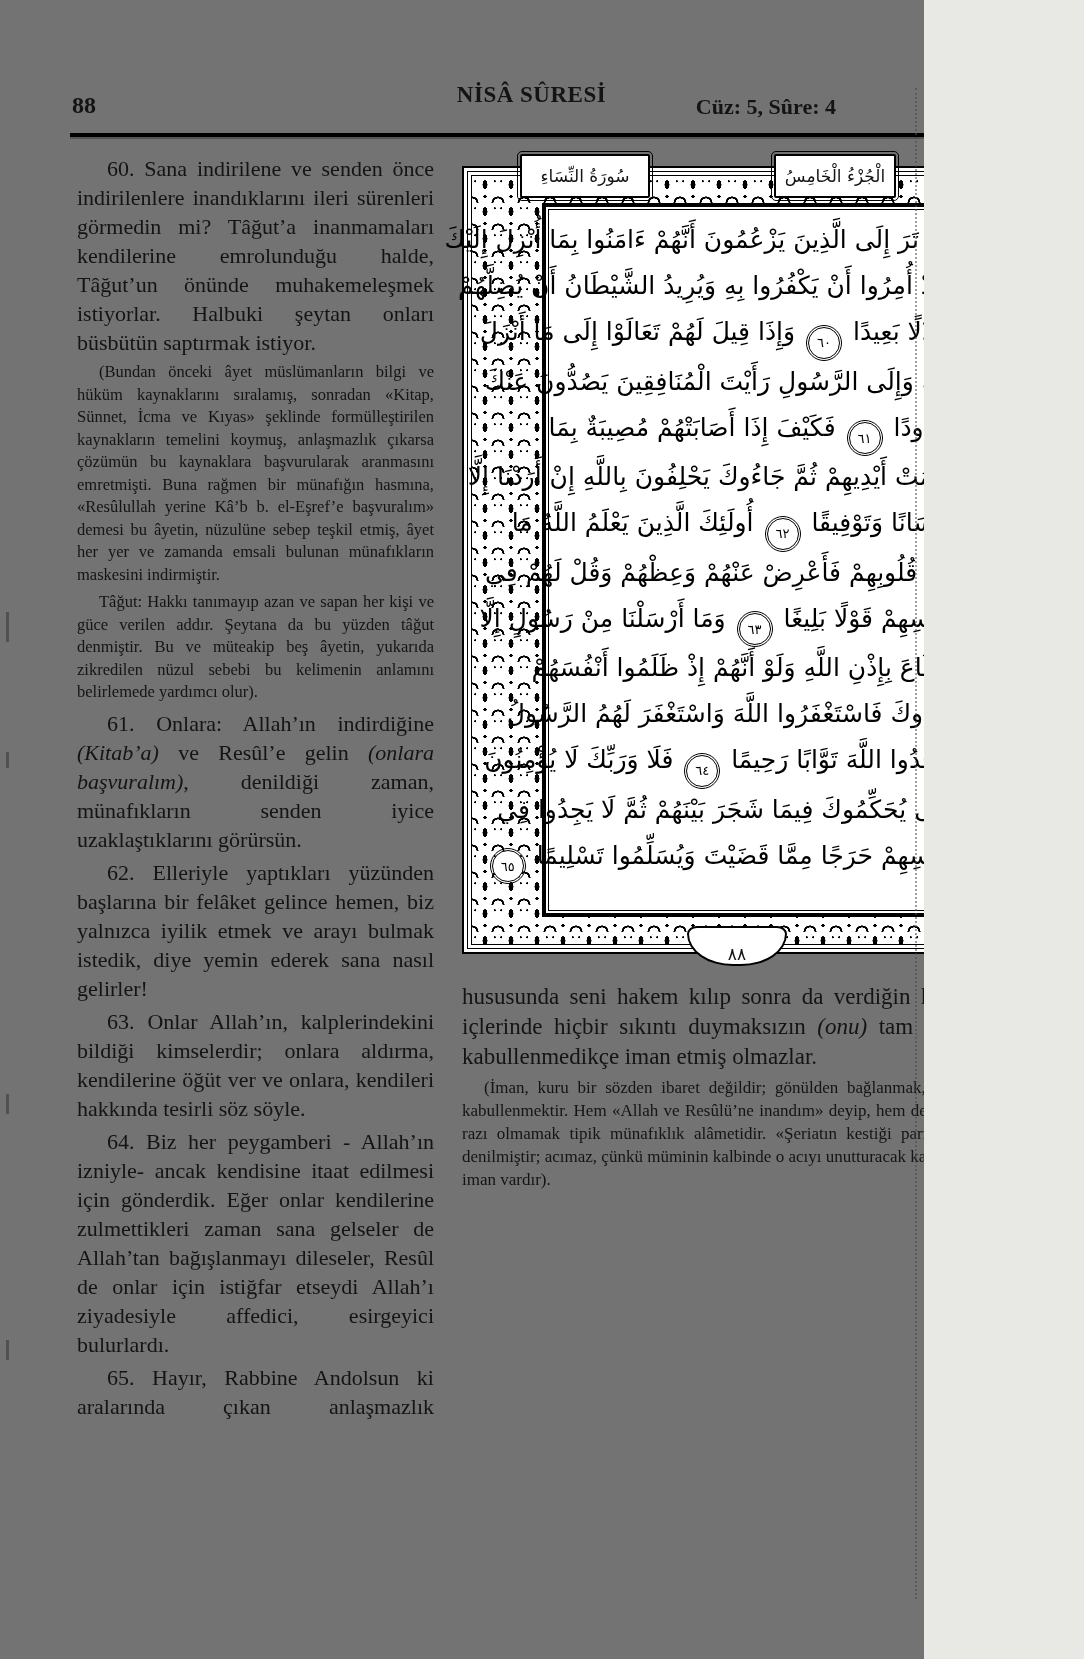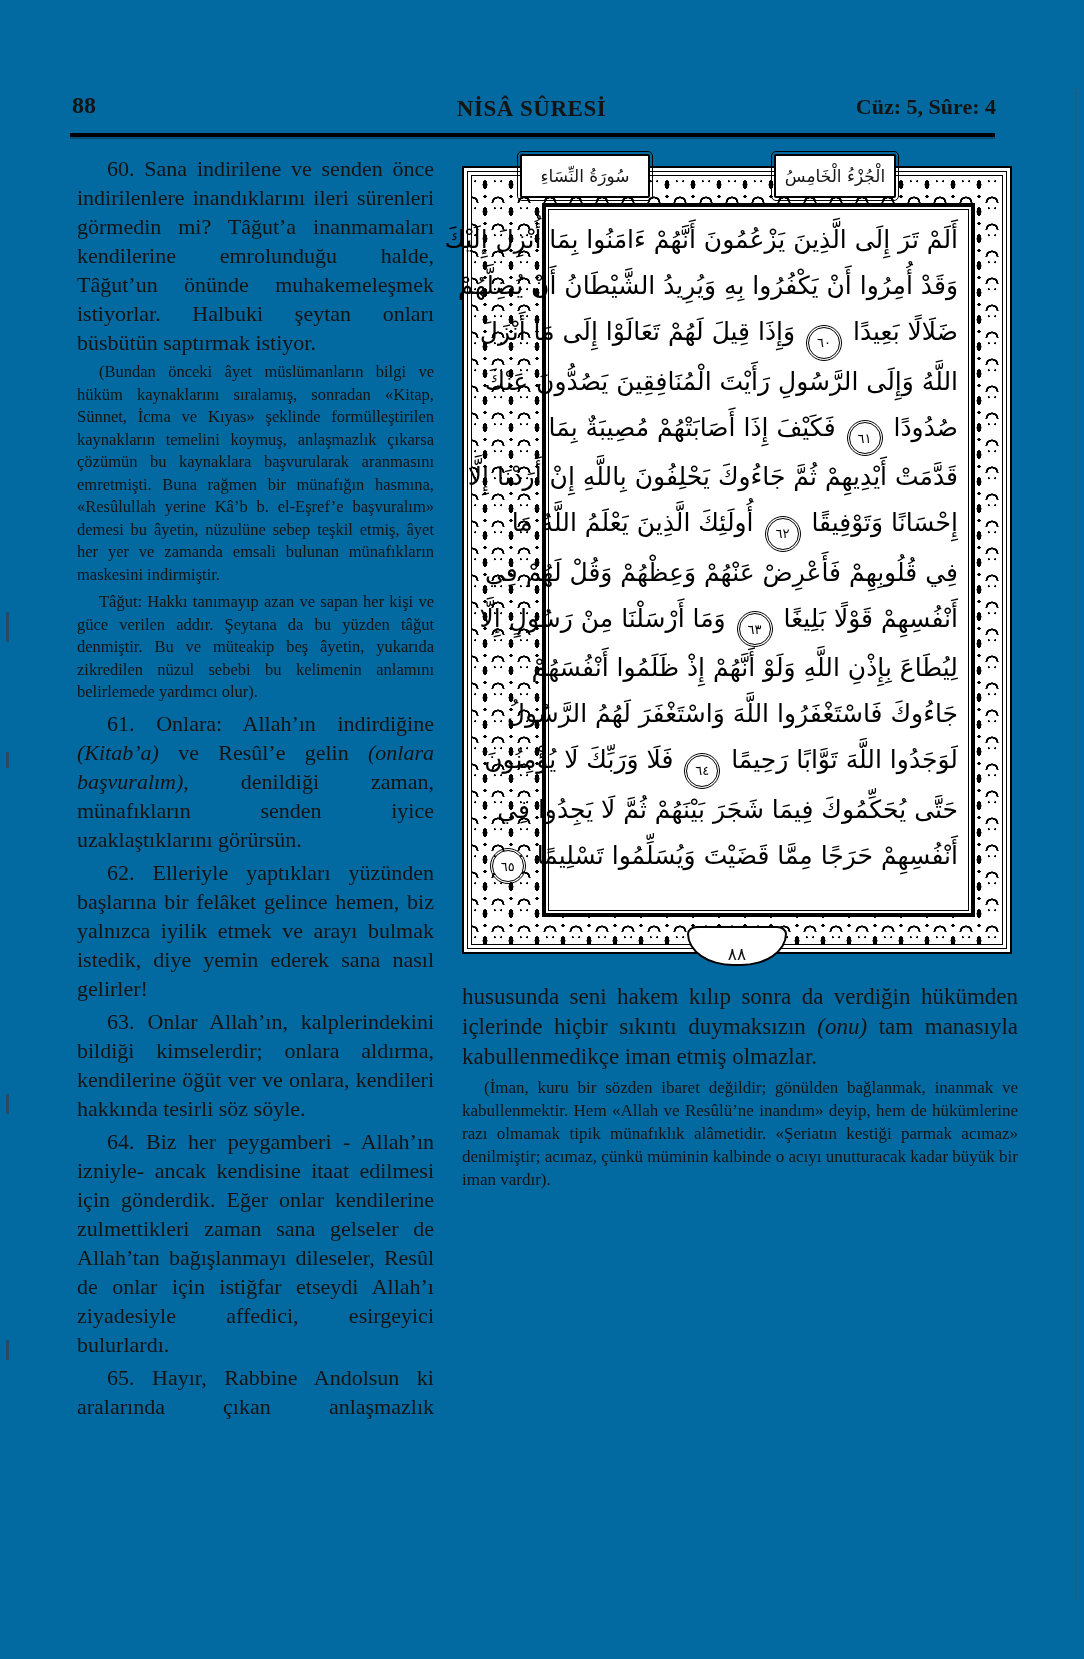--- a/index.html
+++ b/index.html
@@ -1,22 +1,22 @@
 <!DOCTYPE html>
 <html lang="tr"><head>
 <meta charset="utf-8">
 <style>
   html,body{margin:0;padding:0;background:#e8e8e4;}
   .page{
-    position:relative;width:1084px;height:1659px;background:#0369a1;
+    position:relative;width:924px;height:1659px;background:#737373;
     font-family:"Liberation Serif", serif;color:#141414;overflow:hidden;
   }
   
   .hdr-pageno{position:absolute;left:72px;top:92px;font-size:24px;font-weight:bold;}
-  .hdr-title{position:absolute;left:70px;top:96px;width:923px;text-align:center;
+  .hdr-title{position:absolute;left:70px;top:82px;width:923px;text-align:center;
     font-size:23px;font-weight:bold;letter-spacing:.5px;}
   .hdr-juz{position:absolute;top:94px;right:88px;font-size:22px;font-weight:bold;}
   .hdr-rule{position:absolute;left:70px;top:133px;width:925px;height:4px;background:#000;
     box-shadow:0 2px 0 rgba(0,0,0,.25);}
   
   .left-col{position:absolute;left:77px;top:154px;width:357px;}
   .para{margin:0 0 4px 0;text-align:justify;}
   .para.verse{font-size:22px;line-height:29px;text-indent:30px;}
   .para.commentary{font-size:16.5px;line-height:22.5px;text-indent:22px;margin:3px 0 5px 0;}
   .para.noindent{text-indent:0;}

